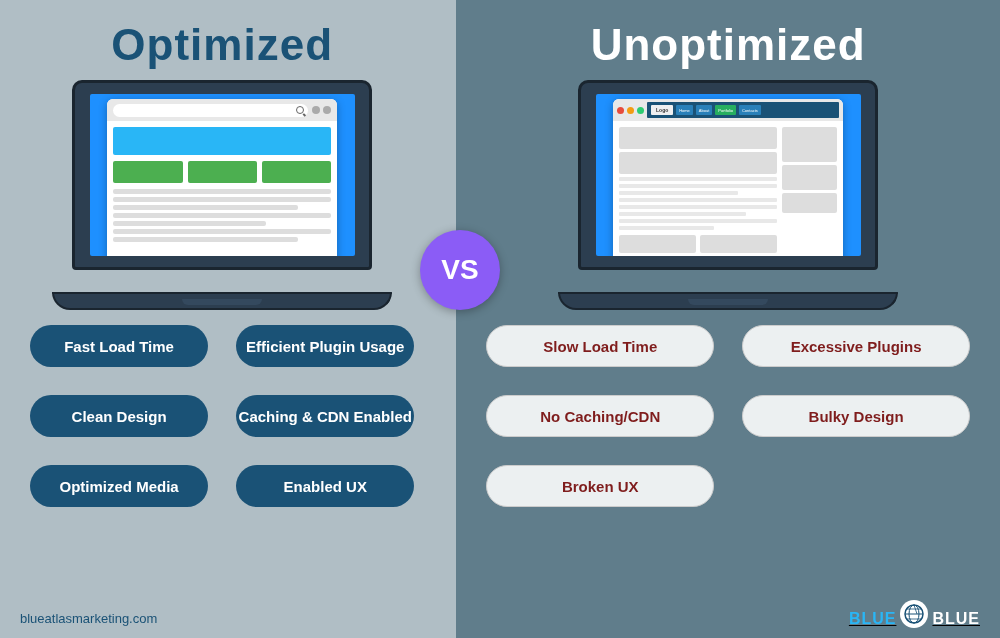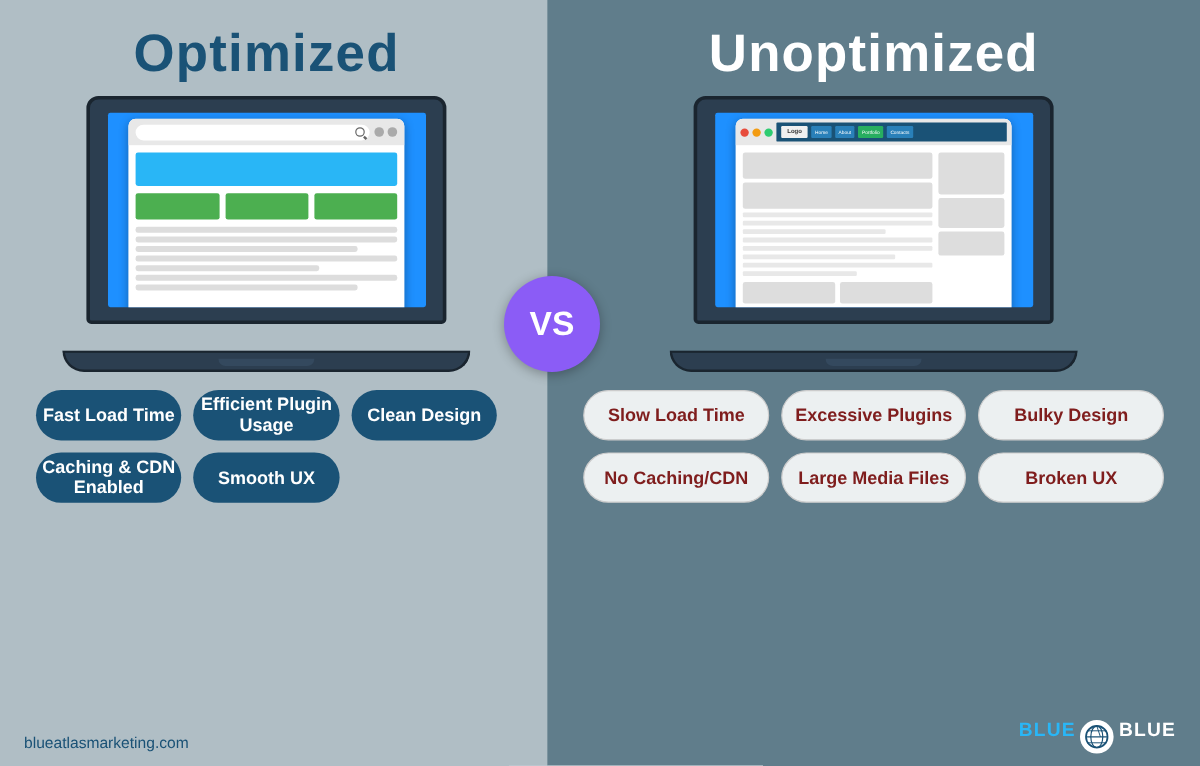--- a/index.html
+++ b/index.html
@@ -322,22 +322,22 @@
 
     .main-text-line {
       height: 4px;
       background: #e8e8e8;
       border-radius: 1px;
     }
 
     
     .badges-grid {
       display: grid;
-      grid-template-columns: 1fr 1fr 1fr;
-      gap: 10px;
+      grid-template-columns: 1fr 1fr;
+      gap: 28px;
       width: 100%;
       padding: 0 10px;
     }
 
     .badge {
       border-radius: 25px;
       height: 42px;
       display: flex;
       align-items: center;
       justify-content: center;
@@ -371,22 +371,23 @@
       position: absolute;
       bottom: 10px;
       right: 20px;
       display: flex;
       align-items: center;
       gap: 5px;
     }
 
     .blue-atlas-logo {
       display: flex;
-      align-items: flex-start;
+      align-items: flex-end;
       gap: 4px;
+      text-decoration: underline;
     }
 
     .logo-text-blue {
       color: #29b6f6;
       font-size: 16px;
       font-weight: 700;
       letter-spacing: 1px;
     }
 
     .logo-text-atlas {
@@ -449,21 +450,22 @@
       </div>
     </div>
     <div class="laptop-base"></div>
   </div>
 
   <div class="badges-grid">
     <div class="badge badge-optimized">Fast Load Time</div>
     <div class="badge badge-optimized">Efficient Plugin Usage</div>
     <div class="badge badge-optimized">Clean Design</div>
     <div class="badge badge-optimized">Caching &amp; CDN Enabled</div>
-    <div class="badge badge-optimized">Smooth UX</div>
+    <div class="badge badge-optimized">Optimized Media</div>
+    <div class="badge badge-optimized">Enabled UX</div>
   </div>
 
   <div class="footer-left">blueatlasmarketing.com</div>
 </div>
 
 <div style="position:absolute; left:460px; top:270px; z-index:20;">
   <div class="vs-circle">
     <span>VS</span>
   </div>
 </div>
@@ -513,23 +515,22 @@
           </div>
         </div>
       </div>
     </div>
     <div class="laptop-base"></div>
   </div>
 
   <div class="badges-grid">
     <div class="badge badge-unoptimized">Slow Load Time</div>
     <div class="badge badge-unoptimized">Excessive Plugins</div>
+    <div class="badge badge-unoptimized">No Caching/CDN</div>
     <div class="badge badge-unoptimized">Bulky Design</div>
-    <div class="badge badge-unoptimized">No Caching/CDN</div>
-    <div class="badge badge-unoptimized">Large Media Files</div>
     <div class="badge badge-unoptimized">Broken UX</div>
   </div>
 
   <div class="footer-right">
     <div class="blue-atlas-logo">
       <span class="logo-text-blue">BLUE</span>
       <div class="logo-icon">
         <svg width="20" height="20" viewBox="0 0 20 20">
           <circle cx="10" cy="10" r="9" fill="none" stroke="#1a5276" stroke-width="1.5"></circle>
           <ellipse cx="10" cy="10" rx="5" ry="9" fill="none" stroke="#1a5276" stroke-width="1"></ellipse>

